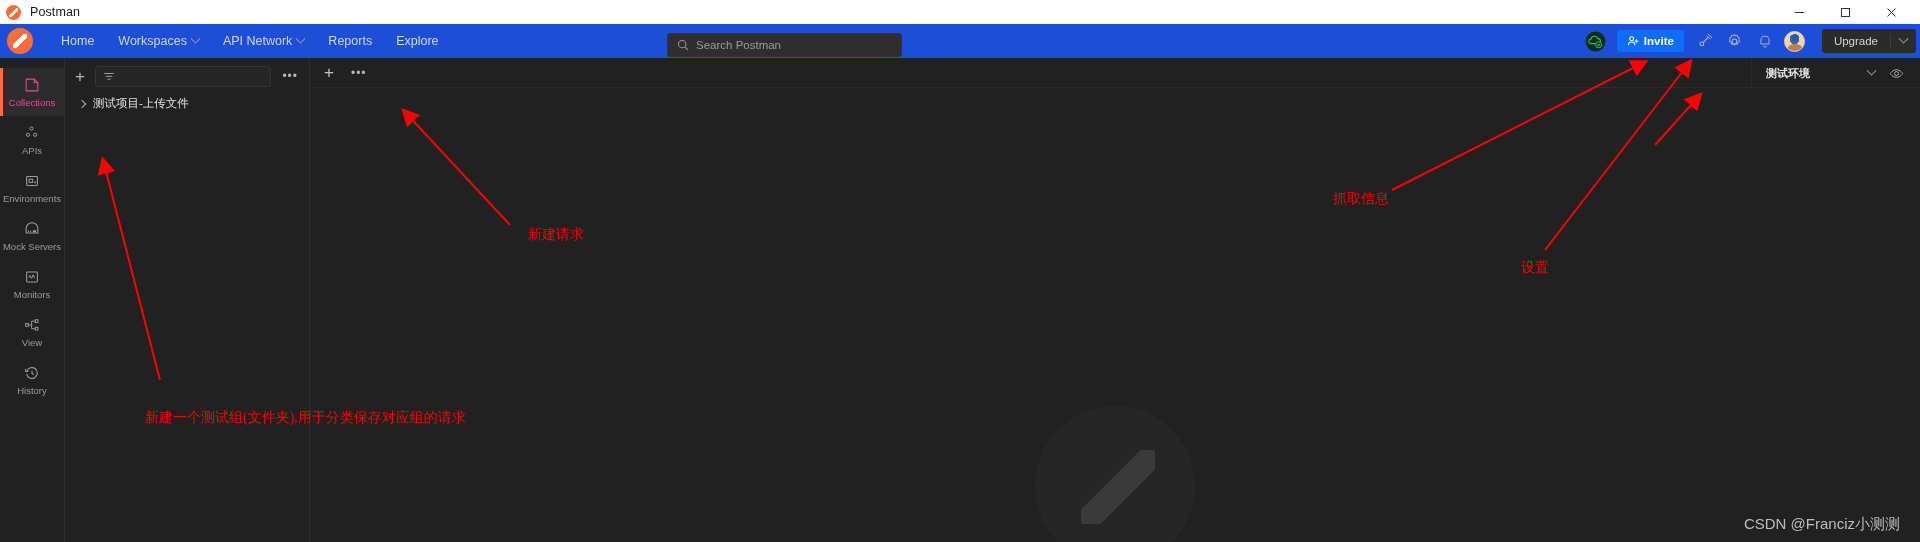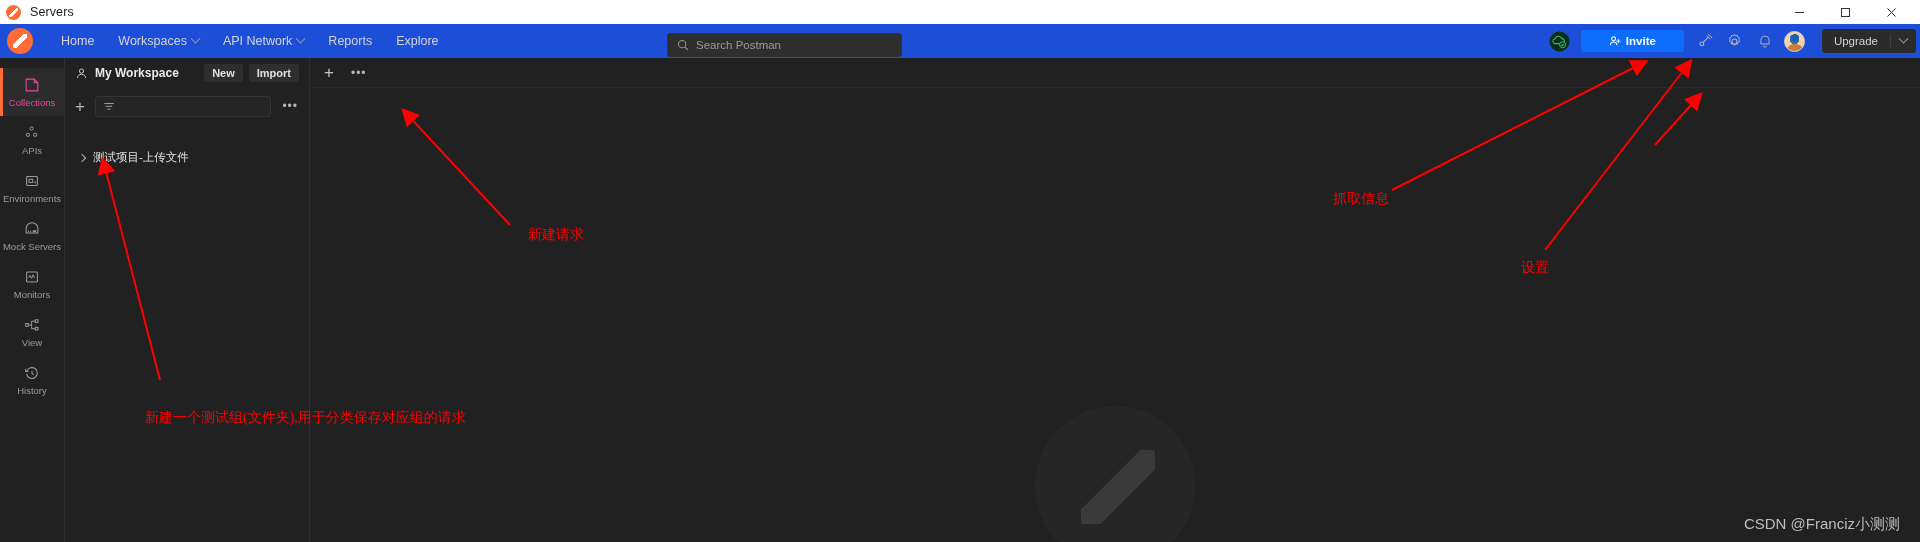--- a/index.html
+++ b/index.html
@@ -63,21 +63,21 @@
   }
   .searchbox .ph { font-size: 11.5px; color: #9b9b9b; }
 
   .nav-right { position: absolute; right: 0; top: 0; height: 34px;
     display: flex; align-items: center; gap: 0; padding-right: 4px; }
   .icon-btn { width: 30px; height: 30px; display: flex; align-items: center;
     justify-content: center; }
   .invite-btn {
     background: #0d6efd; color: #fff; font-size: 11.5px; font-weight: bold;
     height: 22px; border-radius: 3px; display: flex; align-items: center;
-    gap: 5px; padding: 0 28px; margin: 0 6px;
+    gap: 5px; padding: 0 10px; margin: 0 6px;
   }
   .upgrade-wrap {
     display: flex; align-items: center; background: #2b2b2b; border-radius: 3px;
     height: 24px; margin-left: 12px;
   }
   .upgrade-btn { font-size: 11.5px; color: #d4d4d4; padding: 0 12px; }
   .upgrade-div { width: 1px; height: 14px; background: #3d3d3d; }
   .upgrade-chev { padding: 0 9px; display:flex; align-items:center; }
   .avatar {
     width: 21px; height: 21px; border-radius: 50%;
@@ -122,21 +122,21 @@
   .col-toolbar { height: 28px; display: flex; align-items: center; gap: 8px;
     padding: 0 8px; margin-top: 4px; }
   .plus-btn { font-size: 17px; color: #b5b5b5; line-height: 1; padding: 0 2px; }
   .filter-input {
     flex: 1; height: 21px; background: #262626; border: 1px solid #343434;
     border-radius: 3px; display: flex; align-items: center; padding: 0 7px;
   }
   .dots { color: #b5b5b5; font-size: 12px; letter-spacing: 1px; padding: 0 3px; }
 
   .coll-row { display: flex; align-items: center; gap: 8px; padding: 6px 10px;
-    font-size: 11.5px; color: #e0e0e0; margin-top: 24px; }
+    font-size: 11.5px; color: #e0e0e0; }
   .coll-chev { width: 6px; height: 6px; border-right: 1.3px solid #b0b0b0;
     border-bottom: 1.3px solid #b0b0b0; transform: rotate(-45deg); margin-left: 4px; }
 
   
   .main { flex: 1; background: #212121; position: relative; overflow: hidden; }
   .main-tabbar { height: 30px; display: flex; align-items: center; gap: 14px;
     padding: 0 14px; border-bottom: 1px solid #2b2b2b; position: relative; }
   .tab-plus { font-size: 17px; color: #c2c2c2; line-height: 1; }
   .env-area { position: absolute; right: 0; top: 0; height: 30px;
     display: flex; align-items: center; gap: 0; border-left: 1px solid #2b2b2b;
@@ -165,21 +165,21 @@
   .anno-txt { position: absolute; color: #f00; font-size: 14px;
     font-family: "DejaVu Sans", "Liberation Sans", sans-serif; white-space: nowrap; }
 </style>
 </head>
 <body>
 
 <div class="app">
 
   <div class="titlebar">
     <div class="tb-logo"></div>
-    <div class="tb-title">Servers</div>
+    <div class="tb-title">Postman</div>
     <div class="tb-controls">
       <div class="tb-btn">
         <svg width="11" height="11" viewBox="0 0 11 11">
             <line x1="1" y1="5.5" x2="10" y2="5.5" stroke="#333" stroke-width="1"></line>
           </svg>
       </div>
       <div class="tb-btn">
         <svg width="11" height="11" viewBox="0 0 11 11">
             <rect x="1.5" y="1.5" width="8" height="8" fill="none" stroke="#333" stroke-width="1"></rect>
           </svg>
@@ -344,31 +344,20 @@
         <svg width="18" height="18" viewBox="0 0 20 20">
           <path d="M4.2 8.2A6 6 0 1 1 4 11" fill="none" stroke="currentColor" stroke-width="1.2"></path>
           <path d="M3 5.4v3h3" fill="none" stroke="currentColor" stroke-width="1.2"></path>
           <path d="M10 7.4V10.4l2.2 1.4" fill="none" stroke="currentColor" stroke-width="1.2"></path>
         </svg>
         <span class="lbl">History</span>
       </div>
     </div>
 
     <div class="wscol">
-      <div class="ws-head">
-        <svg width="13" height="13" viewBox="0 0 16 16">
-          <circle cx="8" cy="5" r="2.6" fill="none" stroke="#d0d0d0" stroke-width="1.15"></circle>
-          <path d="M3 13.4c0-2.7 2.2-4.4 5-4.4s5 1.7 5 4.4" fill="none" stroke="#d0d0d0" stroke-width="1.15"></path>
-        </svg>
-        <span class="ws-title">My Workspace</span>
-        <div class="ws-actions">
-          <div class="ws-btn">New</div>
-          <div class="ws-btn">Import</div>
-        </div>
-      </div>
 
       <div class="col-toolbar">
         <div class="plus-btn">+</div>
         <div class="filter-input">
           <svg width="12" height="11" viewBox="0 0 14 12">
             <line x1="1.5" y1="2.5" x2="12.5" y2="2.5" stroke="#9b9b9b" stroke-width="1.2"></line>
             <line x1="3.2" y1="5.8" x2="10.8" y2="5.8" stroke="#9b9b9b" stroke-width="1.2"></line>
             <line x1="5.2" y1="9.1" x2="8.8" y2="9.1" stroke="#9b9b9b" stroke-width="1.2"></line>
           </svg>
         </div>
@@ -379,20 +368,32 @@
         <span class="coll-chev"></span>
         <span>测试项目-上传文件</span>
       </div>
     </div>
 
     <div class="main">
       <div class="main-tabbar">
         <div class="tab-plus">+</div>
         <div class="dots">•••</div>
 
+        <div class="env-area">
+          <span class="env-name">测试环境</span>
+          <div class="env-chev">
+            <span class="chev"></span>
+          </div>
+          <div class="eye-btn">
+            <svg width="15" height="15" viewBox="0 0 18 18">
+              <path d="M1.6 9S4.4 4.4 9 4.4 16.4 9 16.4 9 13.6 13.6 9 13.6 1.6 9 1.6 9z" fill="none" stroke="#b5b5b5" stroke-width="1.1"></path>
+              <circle cx="9" cy="9" r="2.4" fill="none" stroke="#b5b5b5" stroke-width="1.1"></circle>
+            </svg>
+          </div>
+        </div>
       </div>
 
       <div class="watermark-logo"></div>
     </div>
   </div>
 
   <div class="csdn-mark">CSDN @Franciz小测测</div>
 
   <svg class="anno" viewBox="0 0 1920 542">
     <defs>

